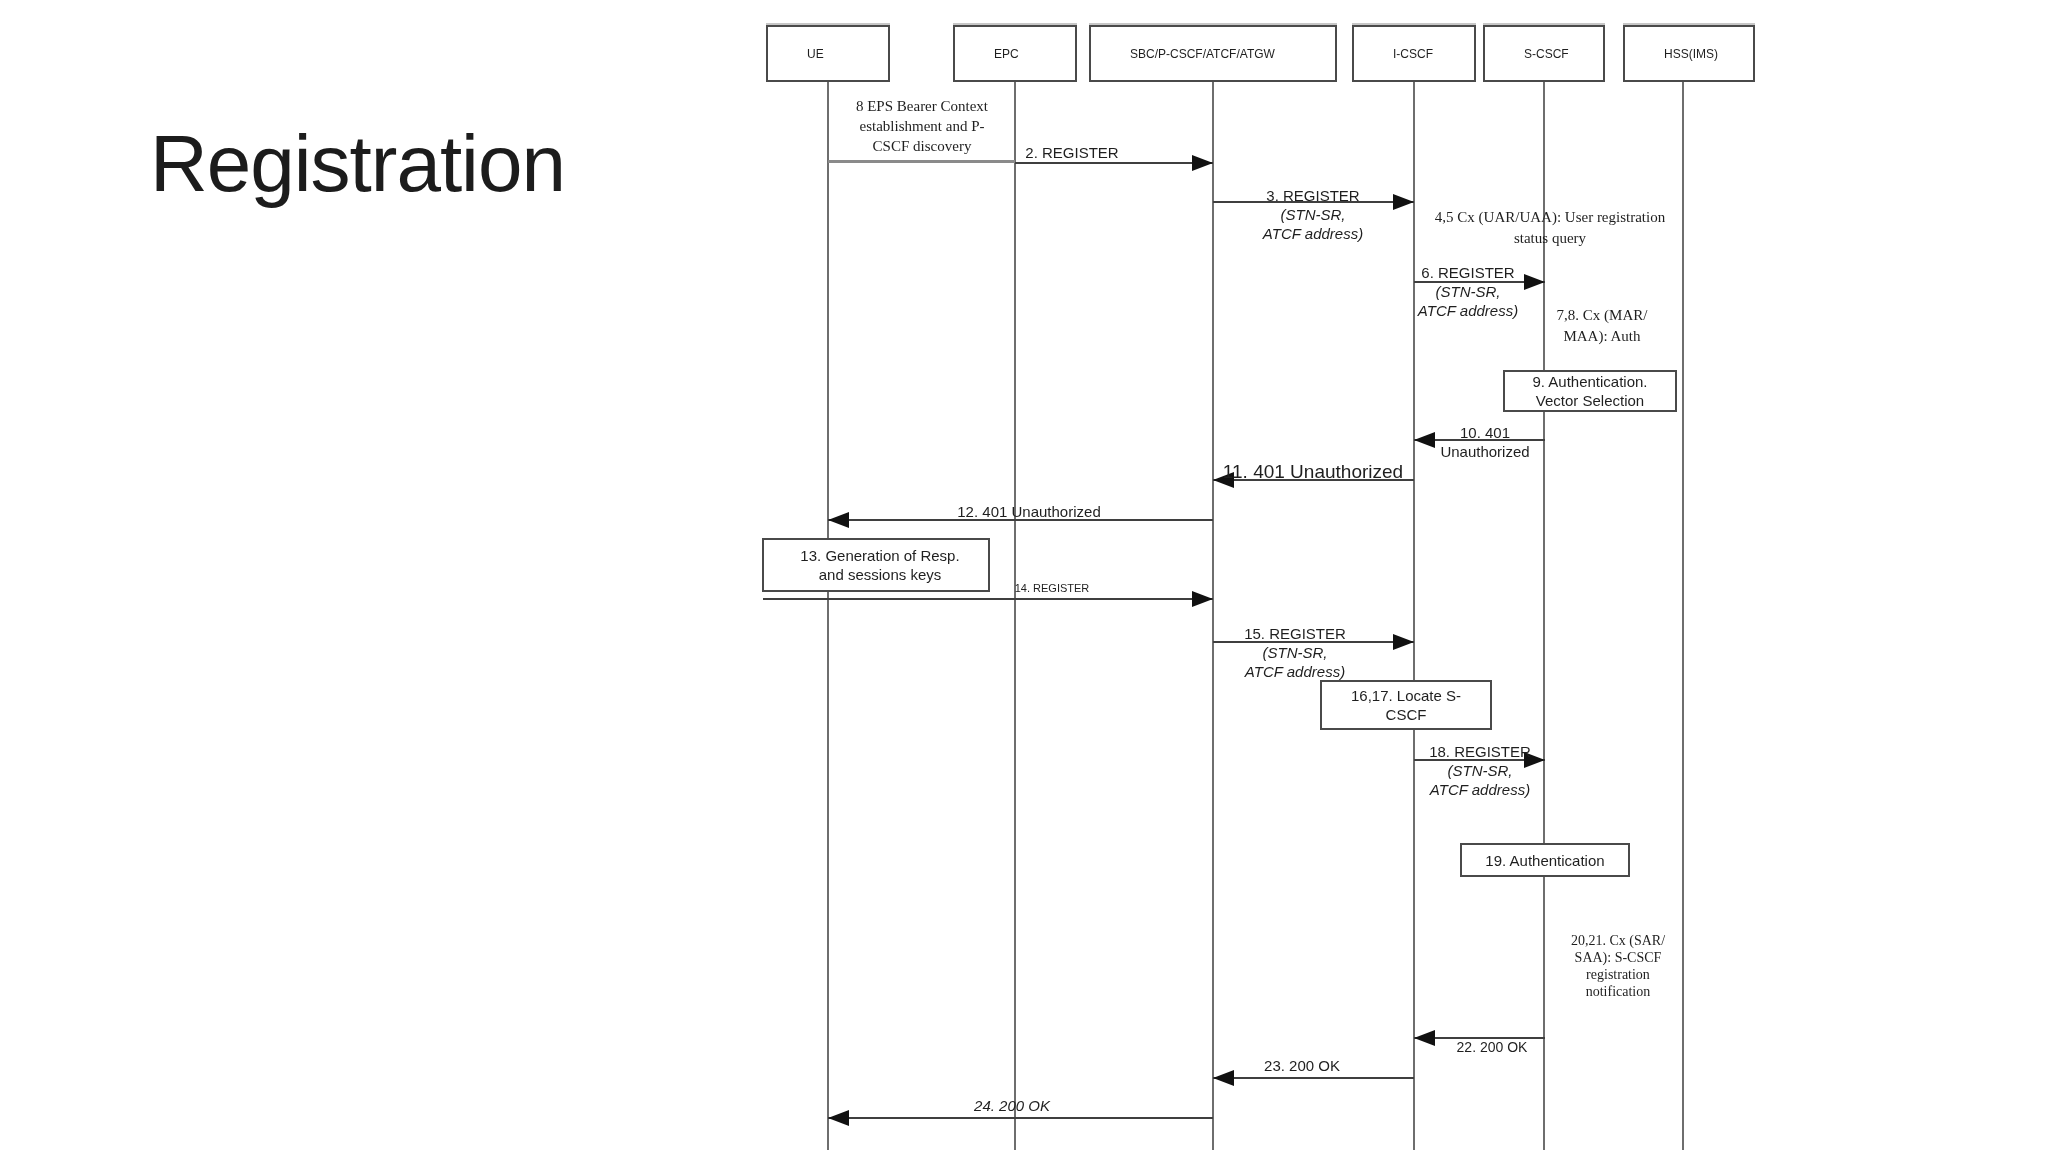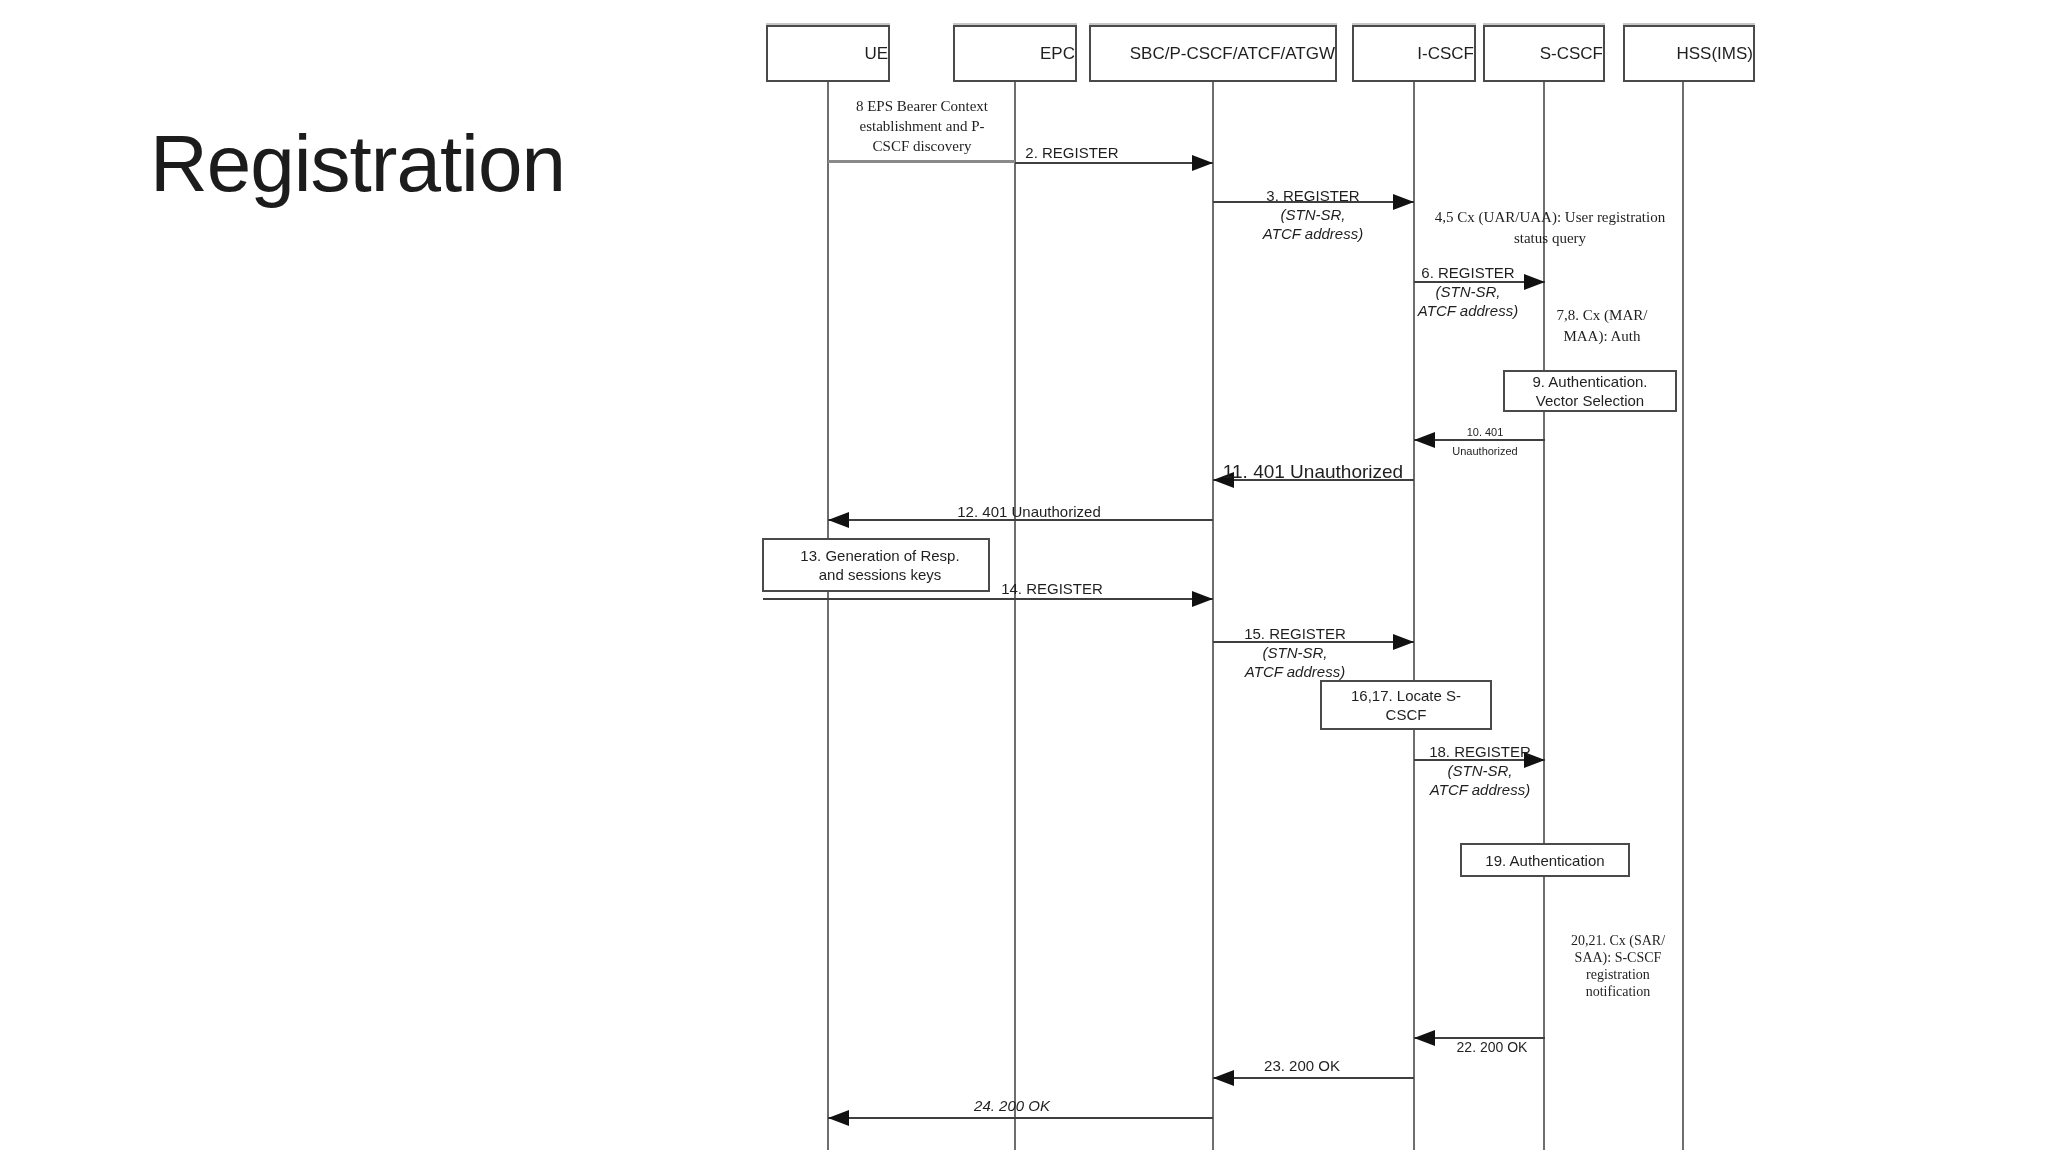--- a/index.html
+++ b/index.html
@@ -20,24 +20,25 @@
     line-height:1.1;
     color:#1c1c1c;
     white-space:nowrap;
   }
   .actor-box{
     position:absolute;
     box-sizing:border-box;
     background:#ffffff;
     border:2px solid #4a4a4a;
     box-shadow:0 -2px 0 rgba(130,130,130,.45);
-    display:flex;align-items:center;justify-content:flex-end;
-    font-size:17px;
+    display:flex;align-items:center;justify-content:flex-start;
+    font-size:12px;
     white-space:nowrap;
     z-index:3;
+    padding-left:39px;
   }
   .lifeline{
     position:absolute;
     width:2px;
     background:#6e6e6e;
     z-index:0;
   }
   .mline{
     position:absolute;
     height:2px;
@@ -154,31 +155,31 @@
       </div>
       <div class="mlabel" style="left: 1468px; top: 263px; font-size: 15px; line-height: 19px;">
         <div class="ln">6. REGISTER</div>
         <div class="ln italic">(STN-SR,</div>
         <div class="ln italic">ATCF address)</div>
       </div>
       <div class="mlabel serif" style="left: 1602px; top: 305px; font-size: 15px; line-height: 21px;">
         <div class="ln">7,8. Cx (MAR/</div>
         <div class="ln">MAA): Auth</div>
       </div>
-      <div class="mlabel" style="left: 1485px; top: 423px; font-size: 11px; line-height: 19px;">
+      <div class="mlabel" style="left: 1485px; top: 423px; font-size: 15px; line-height: 19px;">
         <div class="ln">10. 401</div>
         <div class="ln">Unauthorized</div>
       </div>
       <div class="mlabel" style="left: 1313px; top: 462px; font-size: 19px; line-height: 19px;">
         <div class="ln">11. 401 Unauthorized</div>
       </div>
       <div class="mlabel" style="left: 1029px; top: 502px; font-size: 15px; line-height: 19px;">
         <div class="ln">12. 401 Unauthorized</div>
       </div>
-      <div class="mlabel" style="left: 1052px; top: 579px; font-size: 15px; line-height: 19px;">
+      <div class="mlabel" style="left: 1052px; top: 579px; font-size: 11px; line-height: 19px;">
         <div class="ln">14. REGISTER</div>
       </div>
       <div class="mlabel" style="left: 1295px; top: 624px; font-size: 15px; line-height: 19px;">
         <div class="ln">15. REGISTER</div>
         <div class="ln italic">(STN-SR,</div>
         <div class="ln italic">ATCF address)</div>
       </div>
       <div class="mlabel" style="left: 1480px; top: 742px; font-size: 15px; line-height: 19px;">
         <div class="ln">18. REGISTER</div>
         <div class="ln italic">(STN-SR,</div>

